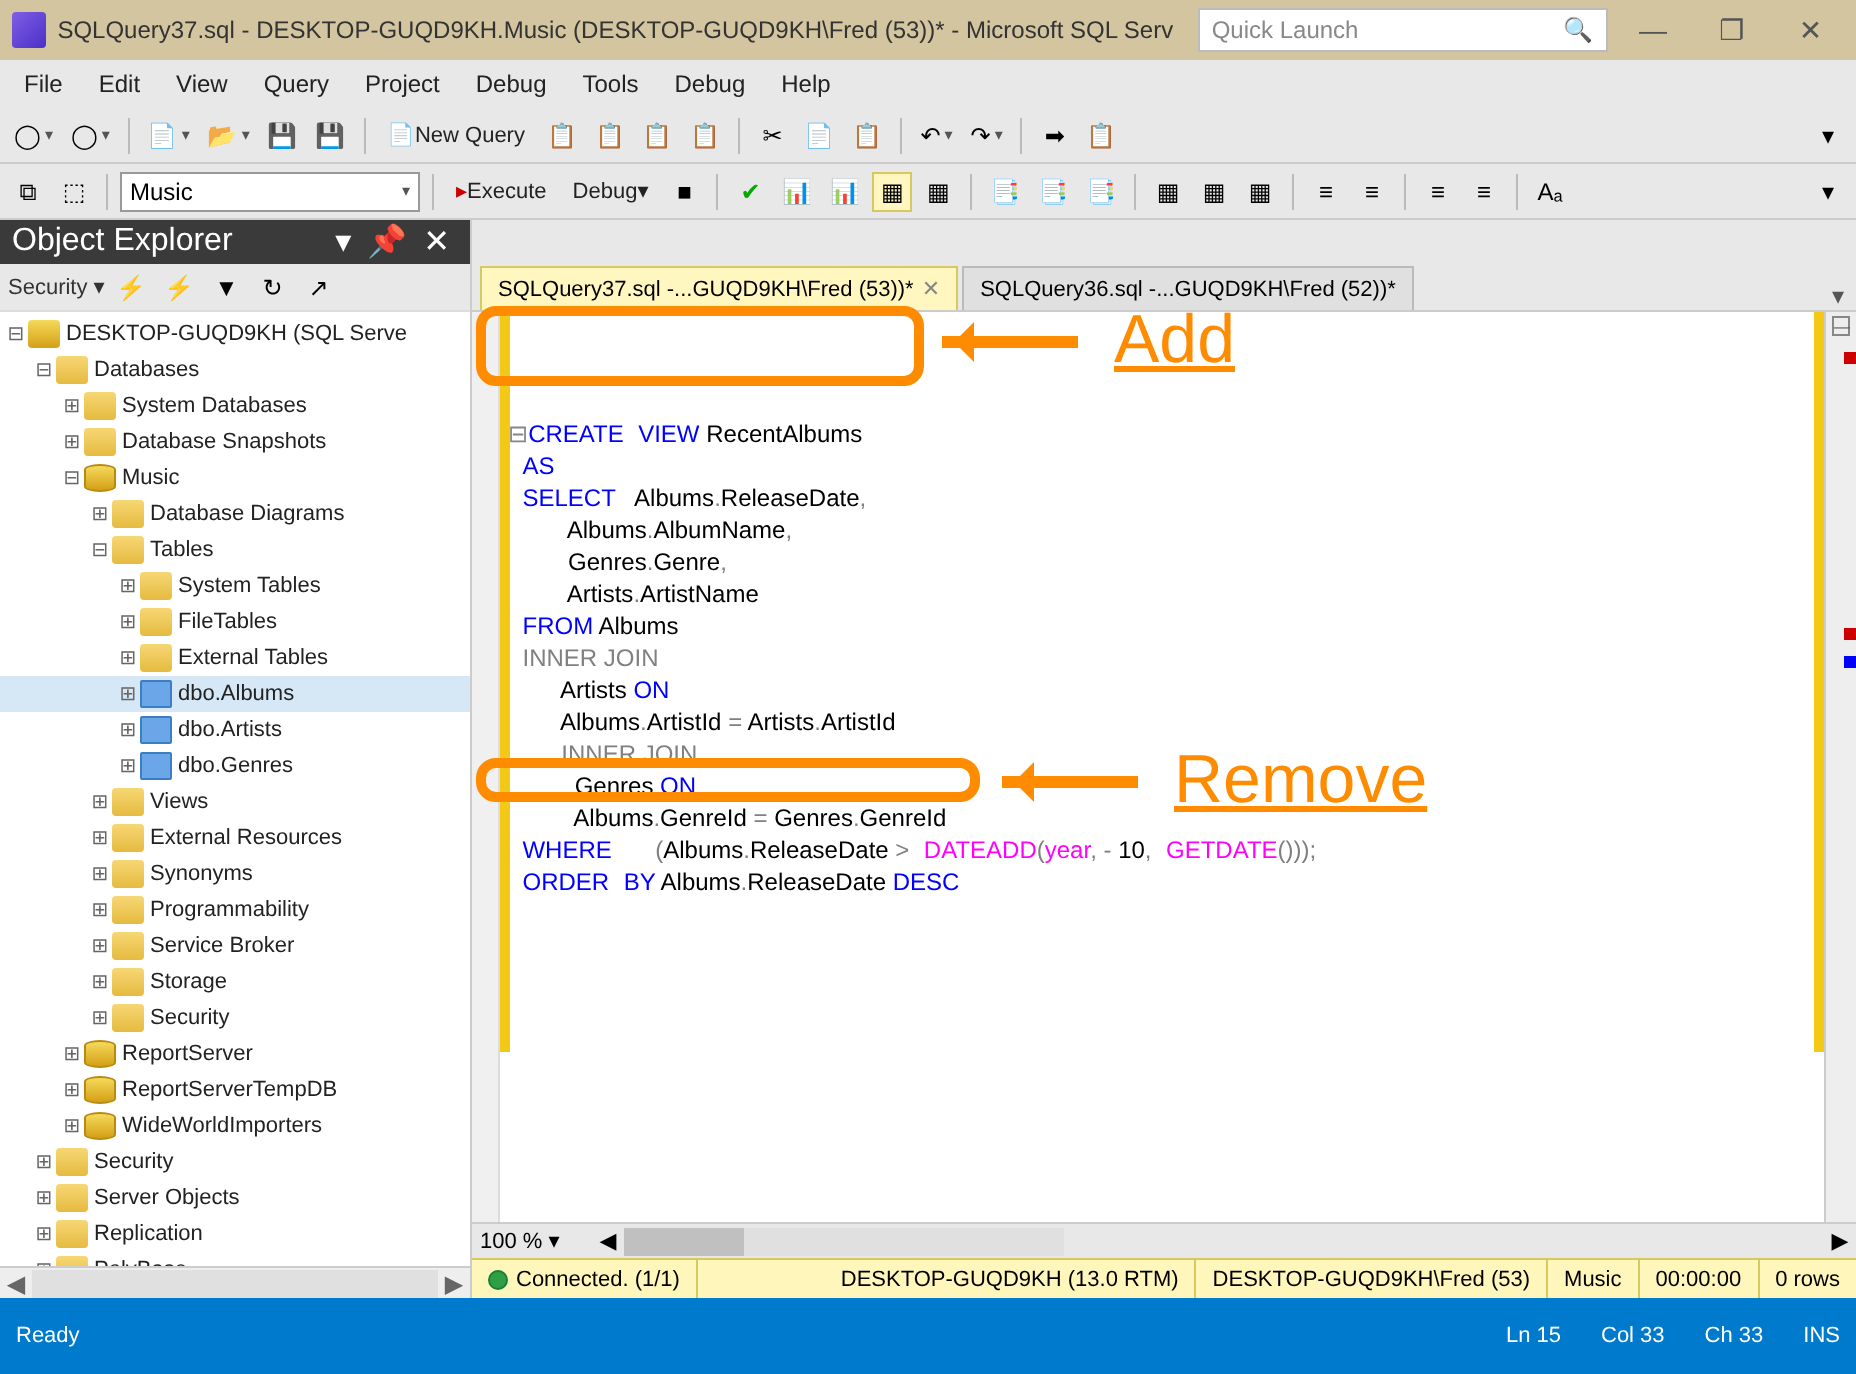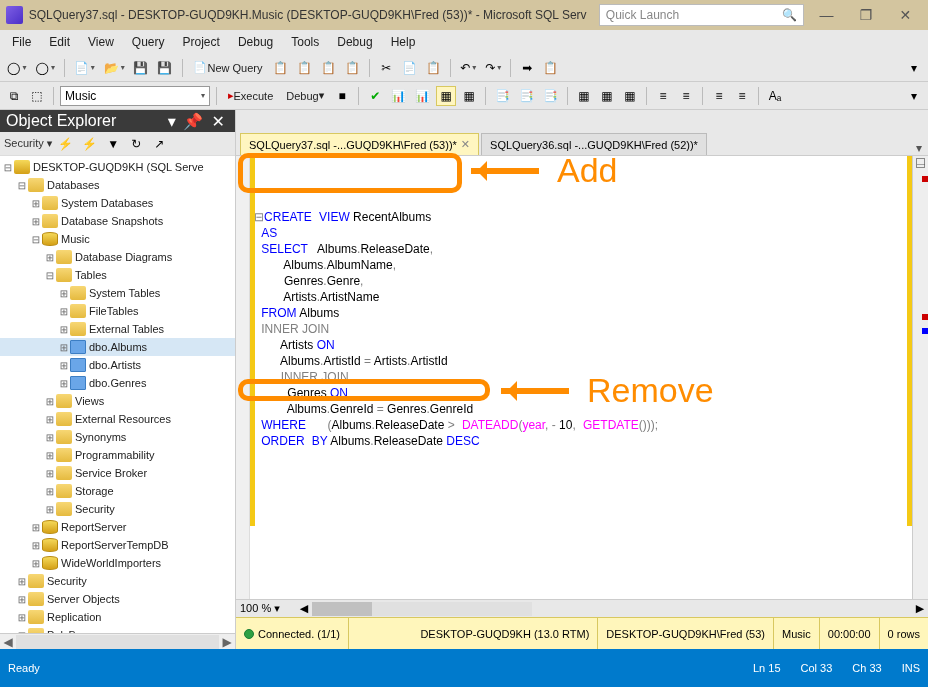--- a/index.html
+++ b/index.html
@@ -72,31 +72,31 @@
 .kw { color: #0000FF; }
 .fn { color: #ff00ff; }
 .gray { color: #808080; }
 
 .zoom-bar { height: 18px; background: #e8e8e8; display: flex; align-items: center; border-top: 1px solid #ccc; font-size: 11px; }
 .zoom-bar .zoom { width: 60px; padding: 0 4px; }
 .zoom-bar .sbtn { width: 16px; text-align: center; }
 .zoom-bar .track { flex: 0 0 220px; height: 14px; background: #e0e0e0; position: relative; }
 .zoom-bar .track .thumb2 { position: absolute; left: 0; width: 60px; height: 14px; background: #c0c0c0; }
 
-.conn-bar { height: 32px; background: #fff6bb; display: flex; align-items: center; font-size: 11px; border-top: 1px solid #d8c860; }
+.conn-bar { height: 20px; background: #fff6bb; display: flex; align-items: center; font-size: 11px; border-top: 1px solid #d8c860; }
 .conn-bar .seg { padding: 0 8px; border-right: 1px solid #d8c860; display: flex; align-items: center; gap: 4px; height: 100%; }
 .conn-bar .seg.last { border-right: none; margin-left: auto; }
 .dot-green { width: 10px; height: 10px; border-radius: 50%; background: #2ea043; border: 1px solid #1a7f37; }
 
 
 .statusbar { height: 38px; background: #007acc; color: #fff; display: flex; align-items: center; font-size: 11px; padding: 0 8px; gap: 20px; }
 .statusbar .sp { flex: 1; }
 
 
-.annot { position: absolute; color: #ff8c00; font-size: 34px; font-weight: 400; display: flex; align-items: center; gap: 6px; z-index: 50; pointer-events: none; font-family: 'Segoe UI', sans-serif; }
+.annot { position: absolute; color: #ff8c00; font-size: 34px; font-weight: 400; display: flex; align-items: center; gap: 6px; z-index: 50; pointer-events: none; font-family: 'Segoe UI', sans-serif; text-decoration: underline; }
 .annot .arrow { width: 80px; height: 10px; position: relative; }
 .annot .arrow::before { content: ""; position: absolute; top: 50%; left: 0; right: 12px; height: 6px; background: #ff8c00; transform: translateY(-50%); }
 .annot .arrow::after { content: ""; position: absolute; left: -4px; top: 50%; transform: translateY(-50%); border: 10px solid transparent; border-right-color: #ff8c00; }
 .highlight-box { position: absolute; border: 5px solid #ff8c00; border-radius: 10px; z-index: 49; pointer-events: none; }
 </style>
 </head>
 <body>
 
 <div class="titlebar">
   <div class="vs-icon"></div>

